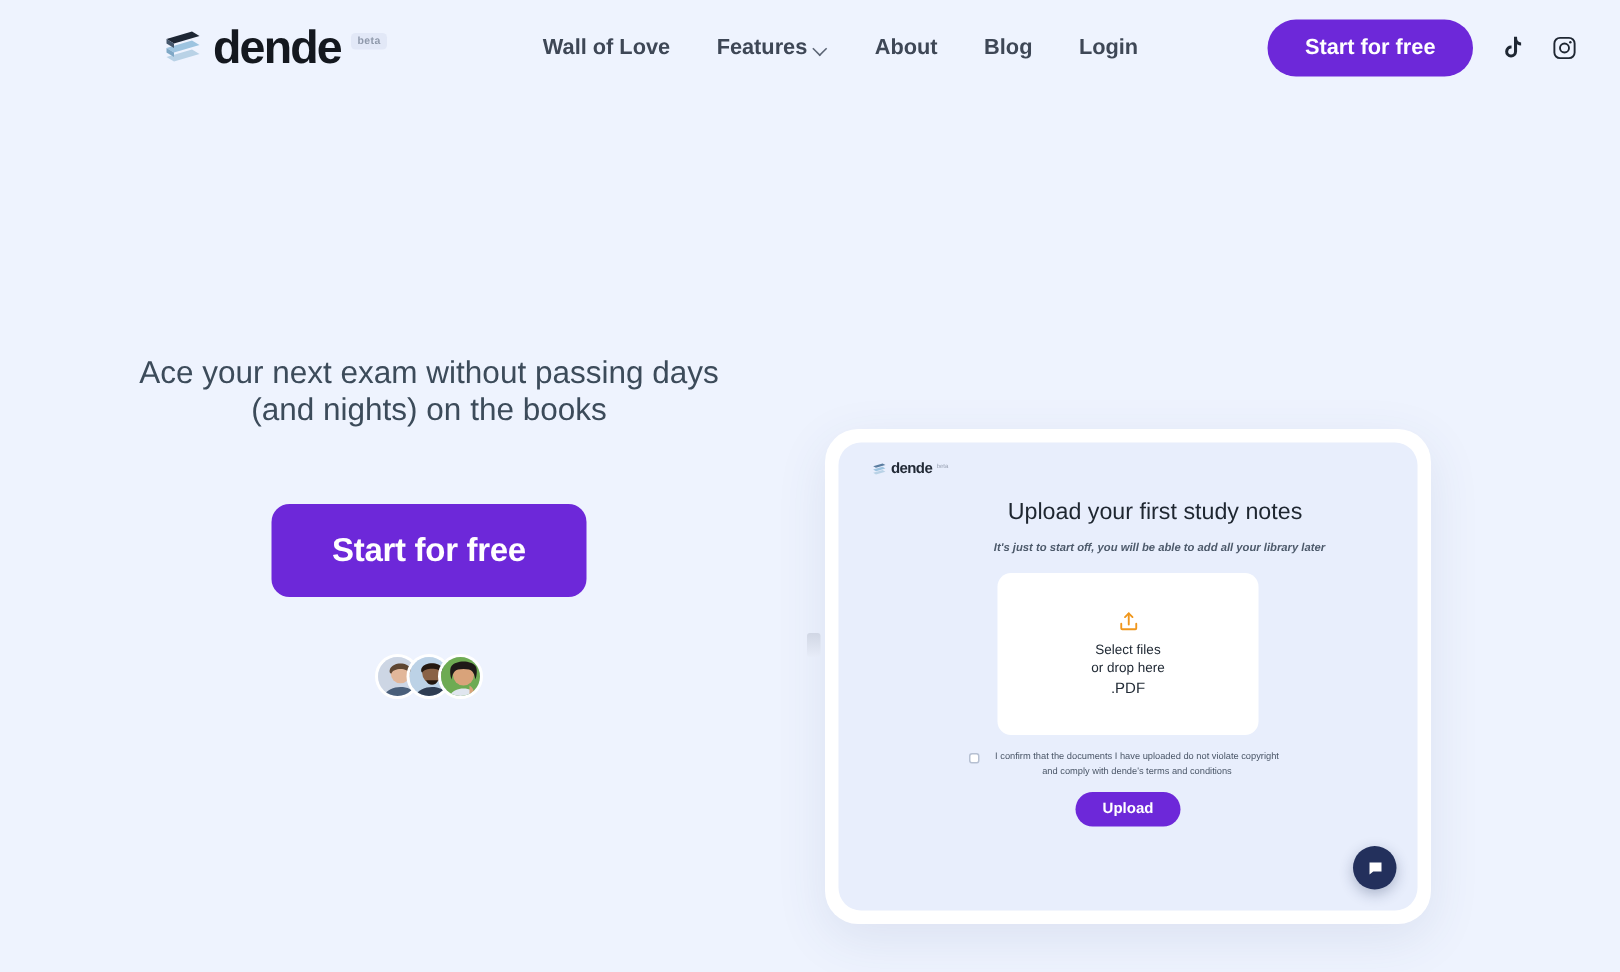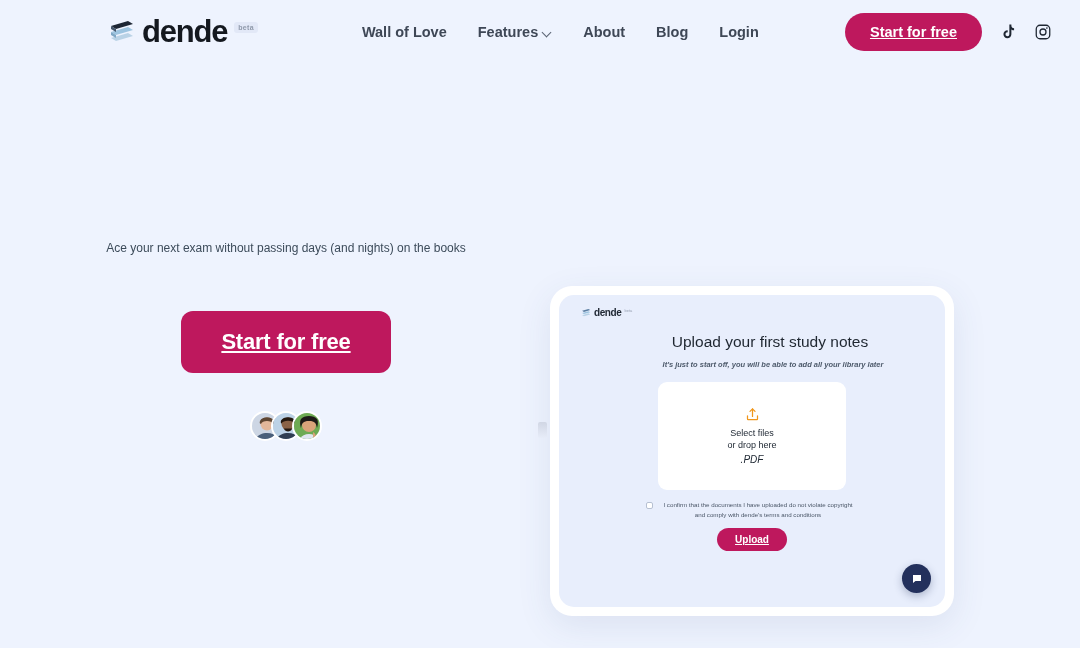--- a/index.html
+++ b/index.html
@@ -90,28 +90,27 @@
   }
 
   .header-right {
     margin-left: auto;
     display: flex;
     align-items: center;
     gap: 17px;
   }
 
   .btn-orange {
-    background: #be185d;
+    background: #6d28d9;
     color: #ffffff;
     border: none;
     border-radius: 22px;
     font-family: "Liberation Sans", sans-serif;
     font-weight: 700;
     cursor: pointer;
-    text-decoration: underline;
   }
   .nav-cta {
     font-size: 14.5px;
     padding: 11px 25px;
     border-radius: 21px;
   }
 
   .social {
     width: 18px;
     height: 18px;
@@ -137,21 +136,21 @@
     font-size: 43px;
     line-height: 44px;
     font-weight: 700;
     letter-spacing: -1.3px;
     color: #1b222c;
     padding: 0 18px;
   }
 
   .subhead {
     margin-top: 26px;
-    font-size: 12px;
+    font-size: 21px;
     line-height: 25px;
     color: #3c4b5a;
     padding: 0 14px;
   }
 
   .hero-cta {
     font-size: 22px;
     padding: 18px 40px;
     border-radius: 12px;
     margin-top: 50px;
@@ -252,42 +251,41 @@
     font-size: 7.5px;
     line-height: 11px;
     font-style: italic;
     font-weight: 600;
     color: #4d5a6b;
     padding-left: 42px;
   }
 
   .dropzone {
     margin: 12px auto 0;
-    width: 188px;
+    width: 174px;
     height: 108px;
     background: #ffffff;
     border-radius: 9px;
     display: flex;
     flex-direction: column;
     align-items: center;
     justify-content: center;
     cursor: pointer;
   }
   .upload-icon { width: 15px; height: 15px; margin-bottom: 5px; }
   .dz-line {
     font-size: 9px;
     line-height: 12px;
     color: #222b36;
     text-align: center;
   }
   .dz-pdf {
     margin-top: 3px;
     font-size: 10px;
     color: #222b36;
-    font-style: italic;
   }
 
   .consent {
     margin: 10px auto 0;
     width: 212px;
     display: flex;
     gap: 5px;
     align-items: flex-start;
   }
   .cbox {

